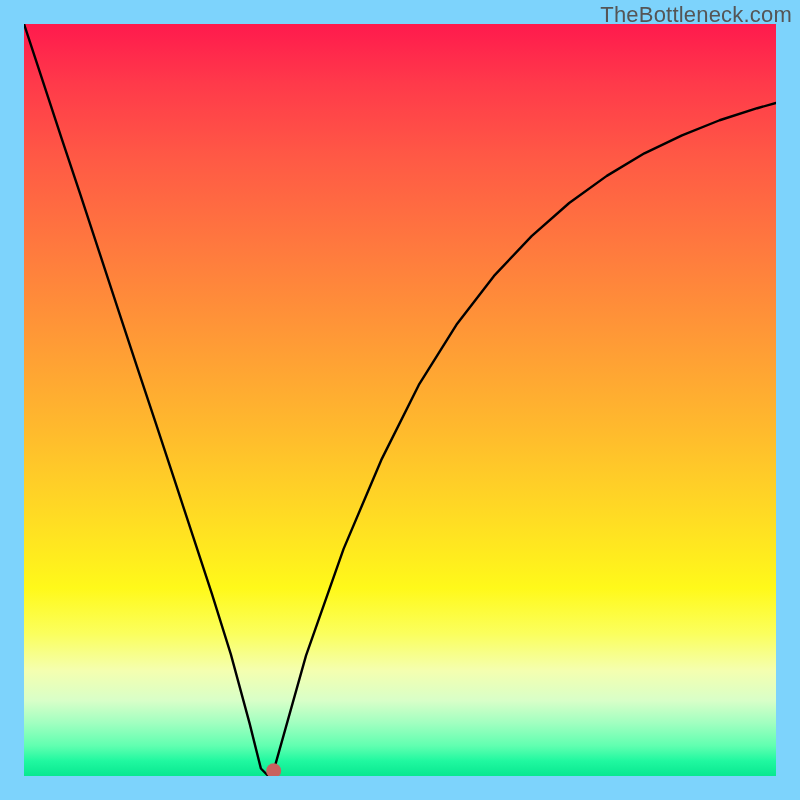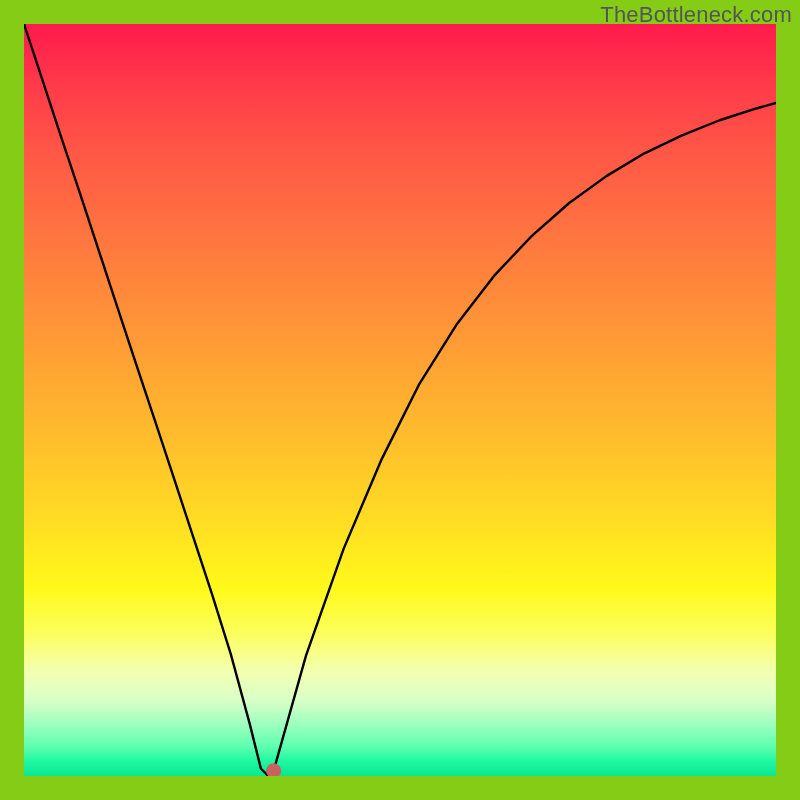--- a/index.html
+++ b/index.html
@@ -8,21 +8,21 @@
     width: 800px;
     height: 800px;
     overflow: hidden;
     background: #000;
     font-family: Arial, Helvetica, sans-serif;
   }
   .frame {
     position: relative;
     width: 800px;
     height: 800px;
-    background: #84cc16;
+    background: #7dd3fc;
   }
   .watermark {
     position: absolute;
     top: 2px;
     right: 8px;
     color: #555;
     font-size: 22px;
     font-weight: 500;
     letter-spacing: 0.2px;
     z-index: 20;

